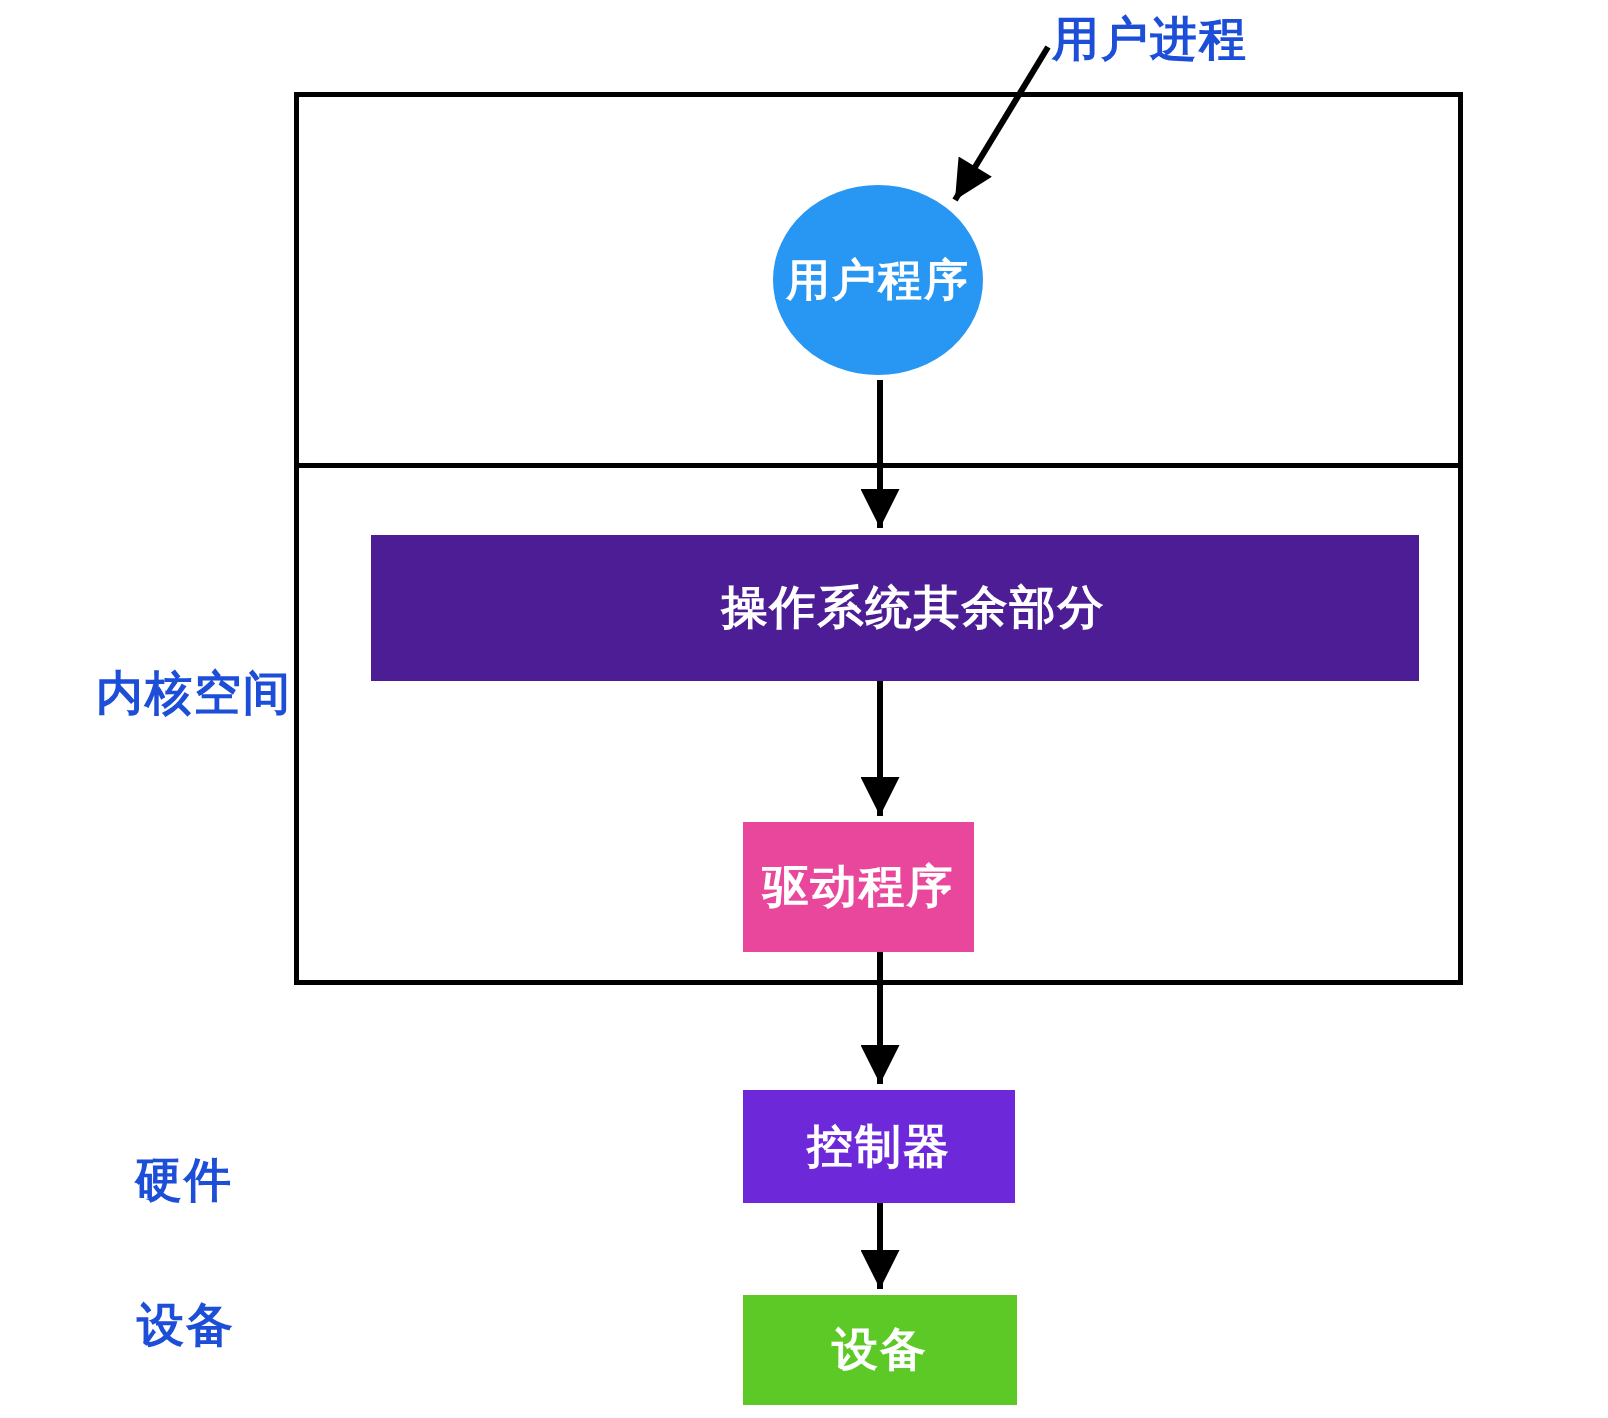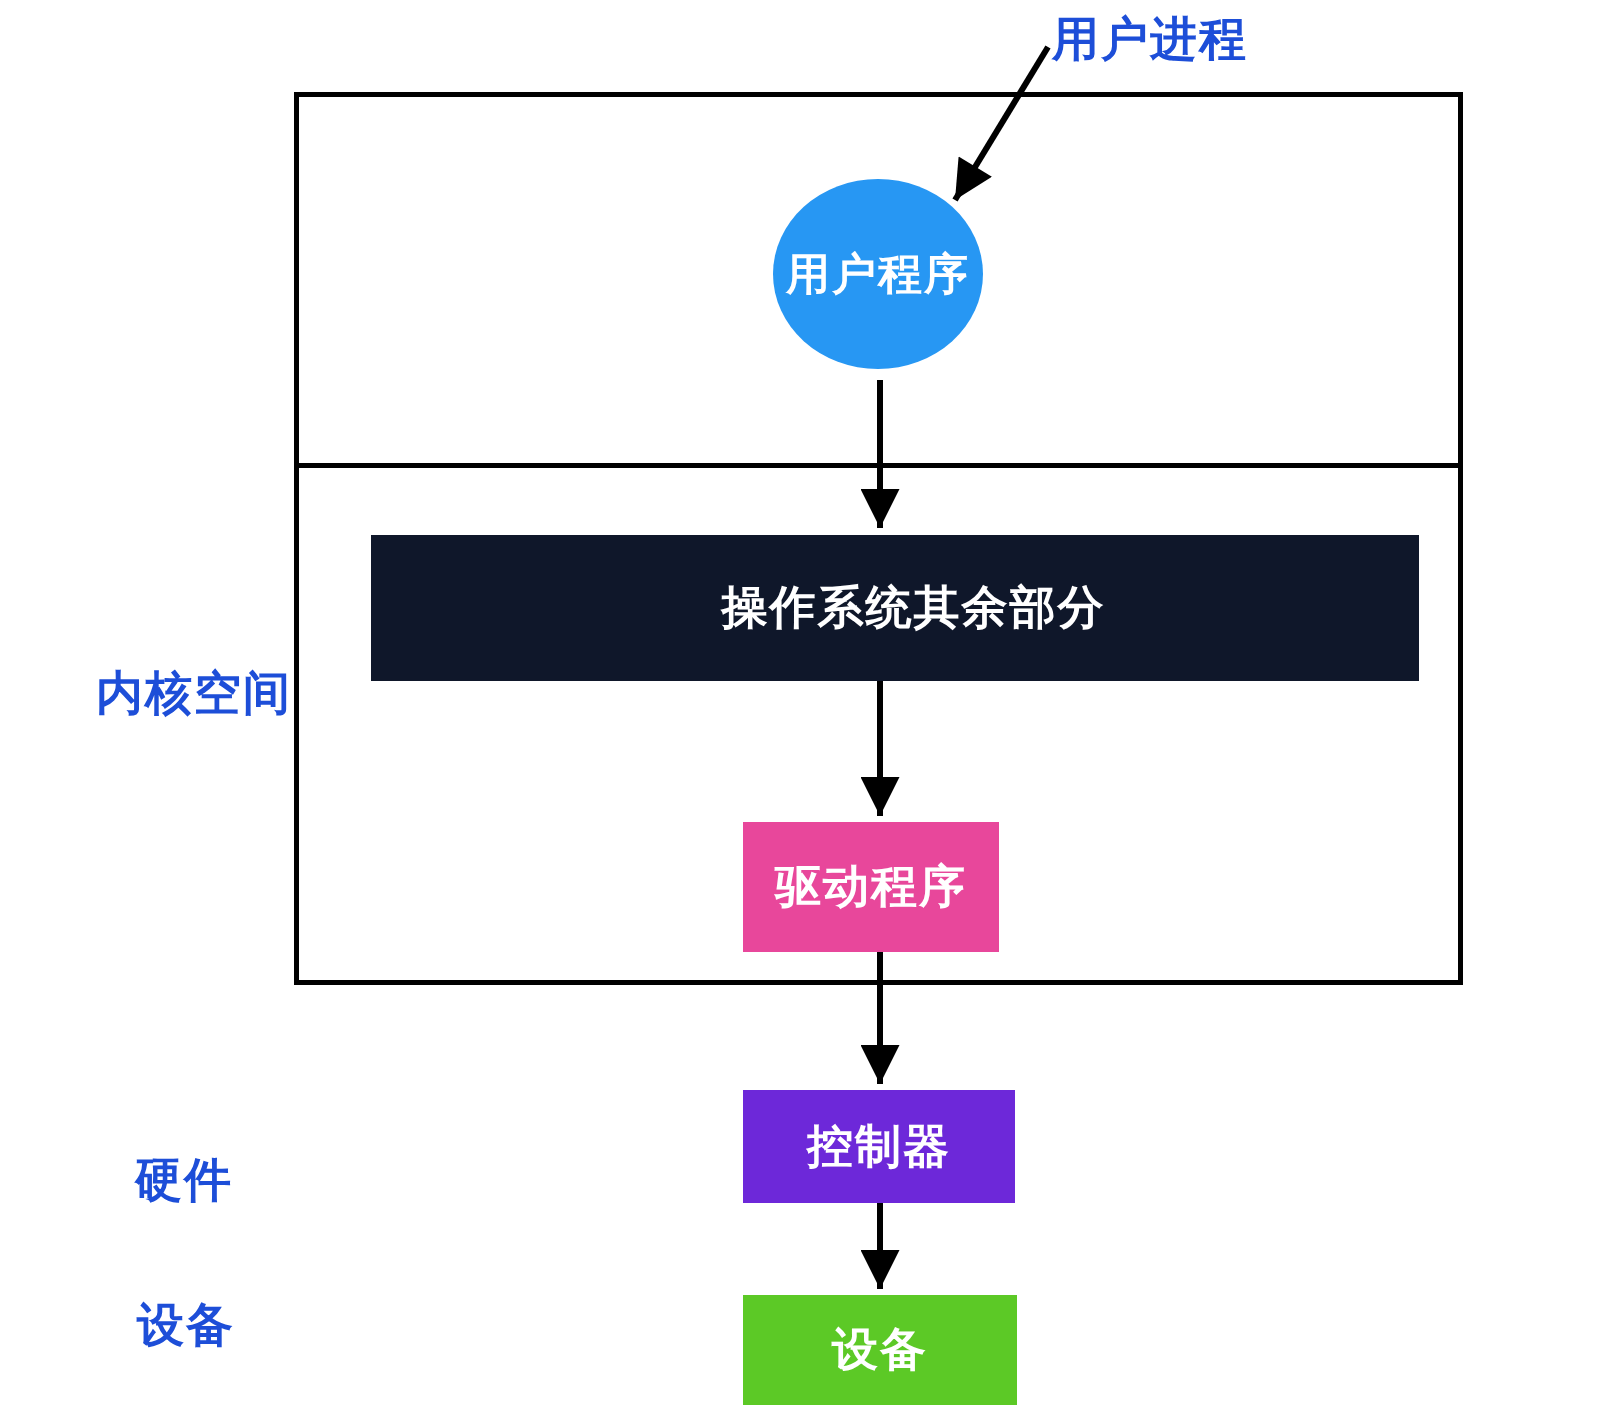--- a/index.html
+++ b/index.html
@@ -56,34 +56,34 @@
     display: flex;
     align-items: center;
     justify-content: center;
     color: #ffffff;
     font-weight: bold;
     letter-spacing: 2px;
     white-space: nowrap;
     z-index: 4;
   }
   .node-user-program {
-    left: 773px; top: 179px;
+    left: 773px; top: 185px;
     width: 210px; height: 190px;
     border-radius: 50%;
     font-size: 44px;
     text-align: right;
   }
   .node-os-rest {
     left: 371px; top: 535px;
     width: 1048px; height: 146px;
     font-size: 46px;
   }
   .node-driver {
     left: 743px; top: 822px;
-    width: 256px; height: 130px;
+    width: 231px; height: 130px;
     font-size: 46px;
   }
   .node-controller {
     left: 743px; top: 1090px;
     width: 272px; height: 113px;
     font-size: 46px;
   }
   .node-device {
     left: 743px; top: 1295px;
     width: 274px; height: 110px;
@@ -113,21 +113,21 @@
 
   <div class="side-label lbl-user-process">用户进程</div>
   <div class="side-label lbl-kernel-space">内核空间</div>
   <div class="side-label lbl-hardware">硬件</div>
   <div class="side-label lbl-device">设备</div>
 
   <div class="node node-user-program" style="background-color: rgb(39, 151, 243);">
     <span>用户程序</span>
   </div>
 
-  <div class="node node-os-rest" style="background-color: #0f172a; padding-left: 37px;">
+  <div class="node node-os-rest" style="background-color: #4c1d95; padding-left: 37px;">
     <span>操作系统其余部分</span>
   </div>
 
   <div class="node node-driver" style="background-color: rgb(232, 71, 155);">
     <span>驱动程序</span>
   </div>
 
   <div class="node node-controller" style="background-color: #6d28d9;">
     <span>控制器</span>
   </div>

